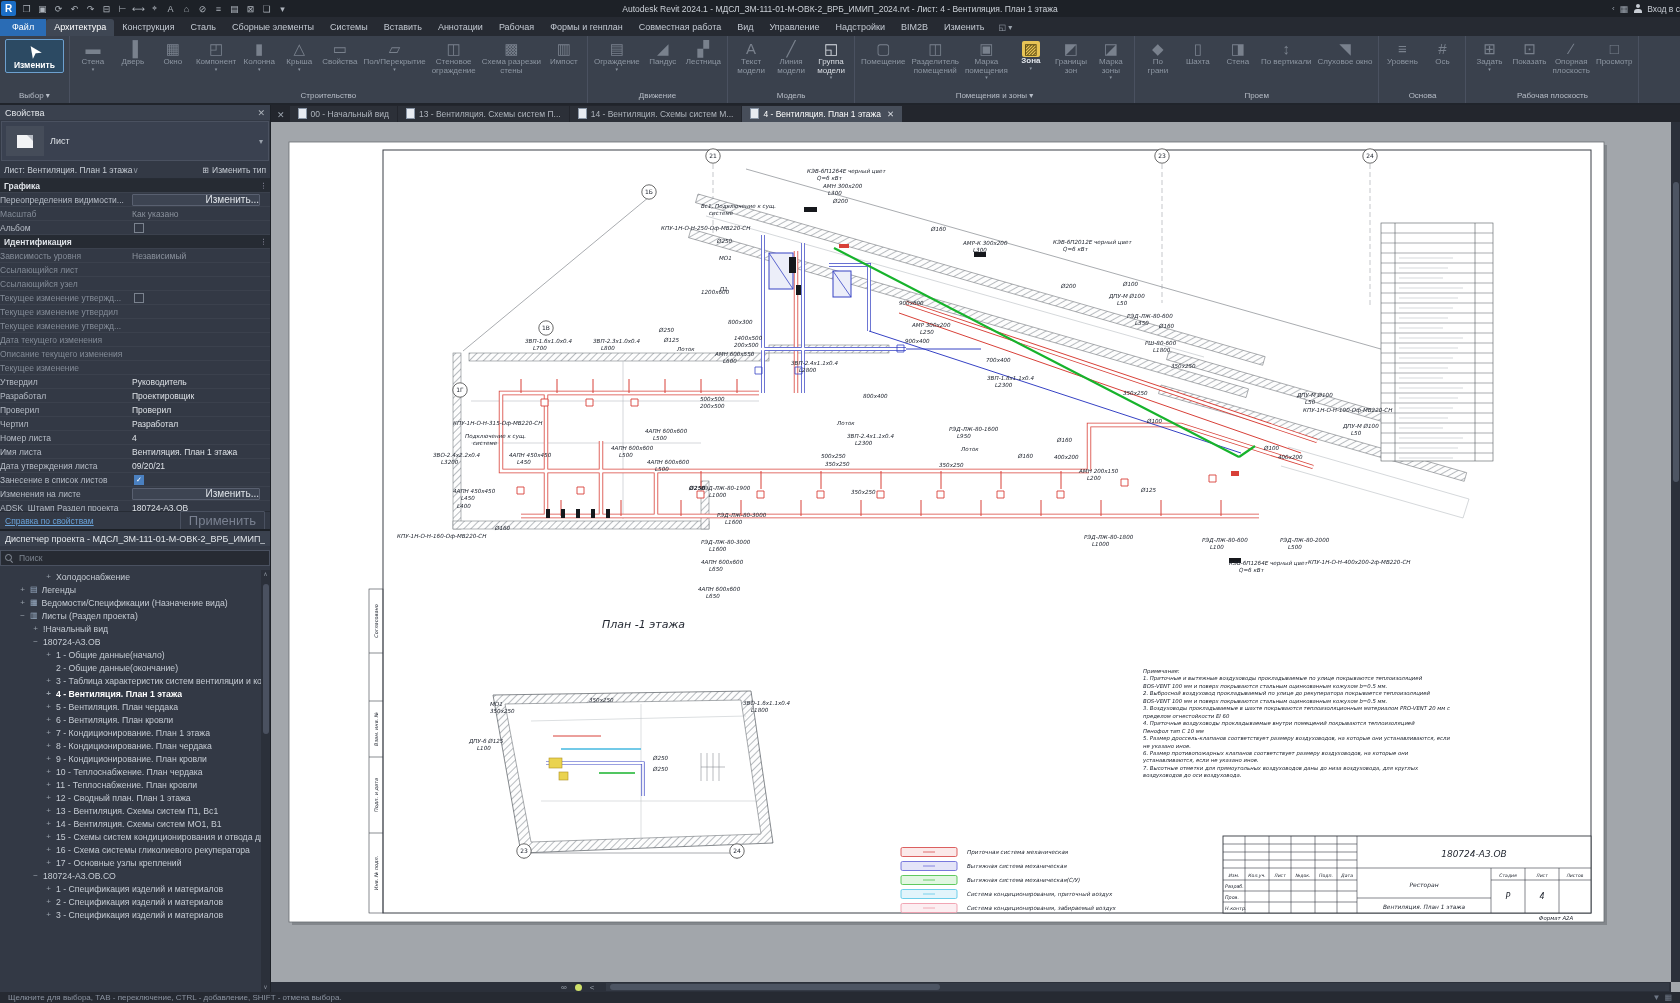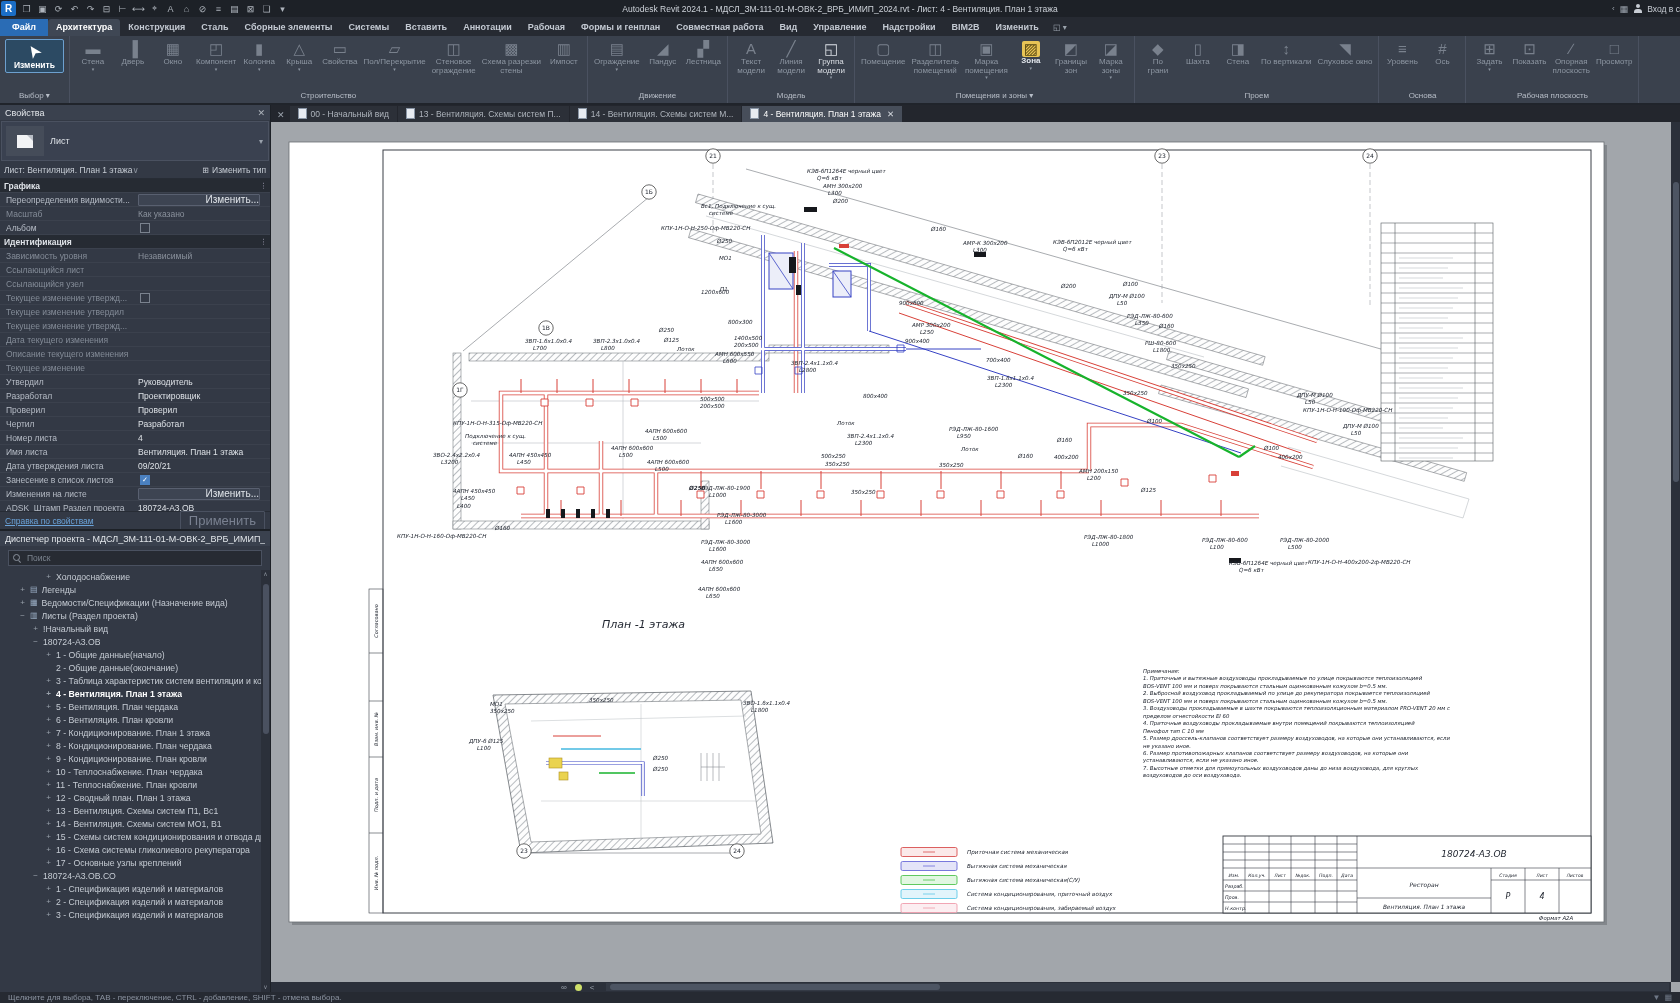--- a/index.html
+++ b/index.html
@@ -10,21 +10,21 @@
   .rlogo{width:15px;height:15px;background:#1b6ec6;color:#fff;font-weight:bold;font-size:10px;display:flex;align-items:center;justify-content:center;margin:0 3px 0 1px;border-radius:2px;}
   .qat{display:flex;align-items:center;gap:1px;}
   .qat span{display:inline-block;min-width:13px;text-align:center;font-size:9px;color:#aeb4bc;padding:0 1px;}
   .tbtitle{position:absolute;left:0;right:0;text-align:center;font-size:8.5px;color:#cdd2d9;pointer-events:none;}
   .tbright{margin-left:auto;display:flex;align-items:center;gap:5px;padding-right:0;z-index:2;}
   .person{width:9px;height:9px;position:relative;display:inline-block;}
   .person::before{content:"";position:absolute;top:0;left:2.5px;width:4px;height:4px;border-radius:50%;background:#c8cdd4;}
   .person::after{content:"";position:absolute;bottom:0;left:.5px;width:8px;height:4px;border-radius:3px 3px 0 0;background:#c8cdd4;}
   
   .rtabs{height:19px;background:#262a32;display:flex;align-items:flex-end;flex:none;font-size:9px;color:#c3c9d2;}
-  .rtab{padding:3px 8px 4px;cursor:pointer;white-space:nowrap;font-weight:bold;}
+  .rtab{padding:3px 8px 4px;cursor:pointer;white-space:nowrap;}
   .rtab.file{background:#2a6cb5;color:#fff;padding:3px 12px 4px;}
   .rtab.active{background:#3f4754;color:#fff;border-radius:3px 3px 0 0;}
   .mtabicon{font-size:8px;color:#9aa2ac;padding:0 6px 4px;}
   
   .ribbon{height:67px;background:#3a414d;display:flex;flex:none;border-bottom:2px solid #20242b;overflow:hidden;}
   .rgroup{display:flex;flex-direction:column;border-right:1px solid #4a5160;flex:none;}
   .rbtns{flex:1;display:flex;align-items:flex-start;padding:2px 3px 0;}
   .rlabel{height:13px;font-size:8px;color:#b7bdc7;text-align:center;line-height:12px;flex:none;}
   .rbtn{display:flex;flex-direction:column;align-items:center;justify-content:flex-start;padding:1px 3px;min-width:34px;cursor:pointer;}
   .ric{font-size:15px;line-height:19px;height:19px;color:#79818d;}
@@ -46,34 +46,34 @@
   .typebox{height:38px;display:flex;align-items:center;background:#3a4150;margin:1px;border:1px solid #4a5160;}
   .ticon{width:38px;height:30px;margin:0 6px 0 4px;background:#454c59;display:flex;align-items:center;justify-content:center;}
   .page{width:16px;height:13px;background:#f2f3f5;position:relative;}
   .page::after{content:"";position:absolute;right:0;top:0;border:3px solid #b9bec6;border-left-color:transparent;border-bottom-color:transparent;}
   .tname{color:#dde1e6;font-size:9px;}
   .tchev{margin-left:auto;color:#9aa2ac;font-size:8px;padding-right:5px;}
   .selrow{height:16px;display:flex;align-items:center;font-size:8.5px;color:#c6ccd4;padding:0 4px;border-bottom:1px solid #272c35;flex:none;}
   .selrow .etype{margin-left:auto;display:flex;gap:3px;align-items:center;color:#c6ccd4;}
   .prows{flex:1;overflow:hidden;position:relative;}
   .prow{height:13px;display:flex;align-items:center;font-size:8.5px;border-bottom:1px solid #3b414d;}
-  .pn{width:132px;flex:none;color:#b6bcc6;padding-left:6px;white-space:nowrap;overflow:hidden;}
+  .pn{width:132px;flex:none;color:#b6bcc6;white-space:nowrap;overflow:hidden;}
   .pn.dim{color:#848c98;}
   .pv{flex:1;color:#dde1e6;white-space:nowrap;overflow:hidden;}
   .pv.dim{color:#8a919c;}
   .psec{height:13px;background:#262b33;color:#dfe3e8;font-size:8.5px;font-weight:bold;display:flex;align-items:center;padding-left:4px;border-bottom:1px solid #3b414d;}
   .psec .g{margin-left:auto;margin-right:3px;color:#778;font-size:7px;}
   .pbtn{flex:1;margin:1px 10px 1px 0;background:#3d4452;border:1px solid #596070;color:#dfe3e8;font-size:10px;height:10px;line-height:9px;text-align:right;border-radius:1px;cursor:pointer;}
   .chk{width:8px;height:8px;border:1px solid #7a828e;display:inline-block;margin-left:2px;}
   .chk.on{background:#4a80c0;border-color:#4a80c0;color:#fff;font-size:7px;line-height:8px;text-align:center;}
   .pfoot{height:17px;display:flex;align-items:center;padding:0 5px;flex:none;border-top:1px solid #272c35;}
   .plink{color:#6aa2d8;font-size:8.5px;text-decoration:underline;cursor:pointer;}
   .papply{margin-left:auto;border:1px solid #4a5160;color:#798090;font-size:13px;padding:1px 8px;border-radius:1px;}
   .browser{flex:1;background:#333945;border-top:2px solid #1d2127;}
-  .search{height:20px;display:flex;align-items:center;padding:2px 8px;flex:none;}
+  .search{height:20px;display:flex;align-items:center;padding:2px 0;flex:none;}
   .search .box{flex:1;height:14px;background:#272b33;border:1px solid #4a5160;display:flex;align-items:center;gap:4px;padding:0 4px;}
   .mag{width:8px;height:8px;position:relative;flex:none;}
   .mag::before{content:"";position:absolute;left:0;top:0;width:5px;height:5px;border:1.2px solid #8a919c;border-radius:50%;}
   .mag::after{content:"";position:absolute;right:0;bottom:0;width:3px;height:1.2px;background:#8a919c;transform:rotate(45deg);}
   .search input{background:transparent;border:none;outline:none;color:#c6ccd4;font-size:8.5px;width:100%;font-family:inherit;}
   .search input::placeholder{color:#7d8590;}
   .tree{flex:1;overflow:hidden;position:relative;}
   .titem{height:13px;display:flex;align-items:center;font-size:8.7px;color:#c6ccd4;white-space:nowrap;gap:4px;cursor:pointer;}
   .titem .ex{width:7px;text-align:center;color:#98a0aa;font-size:8px;flex:none;}
   .titem .tic{font-size:8px;color:#9db1c8;flex:none;}

